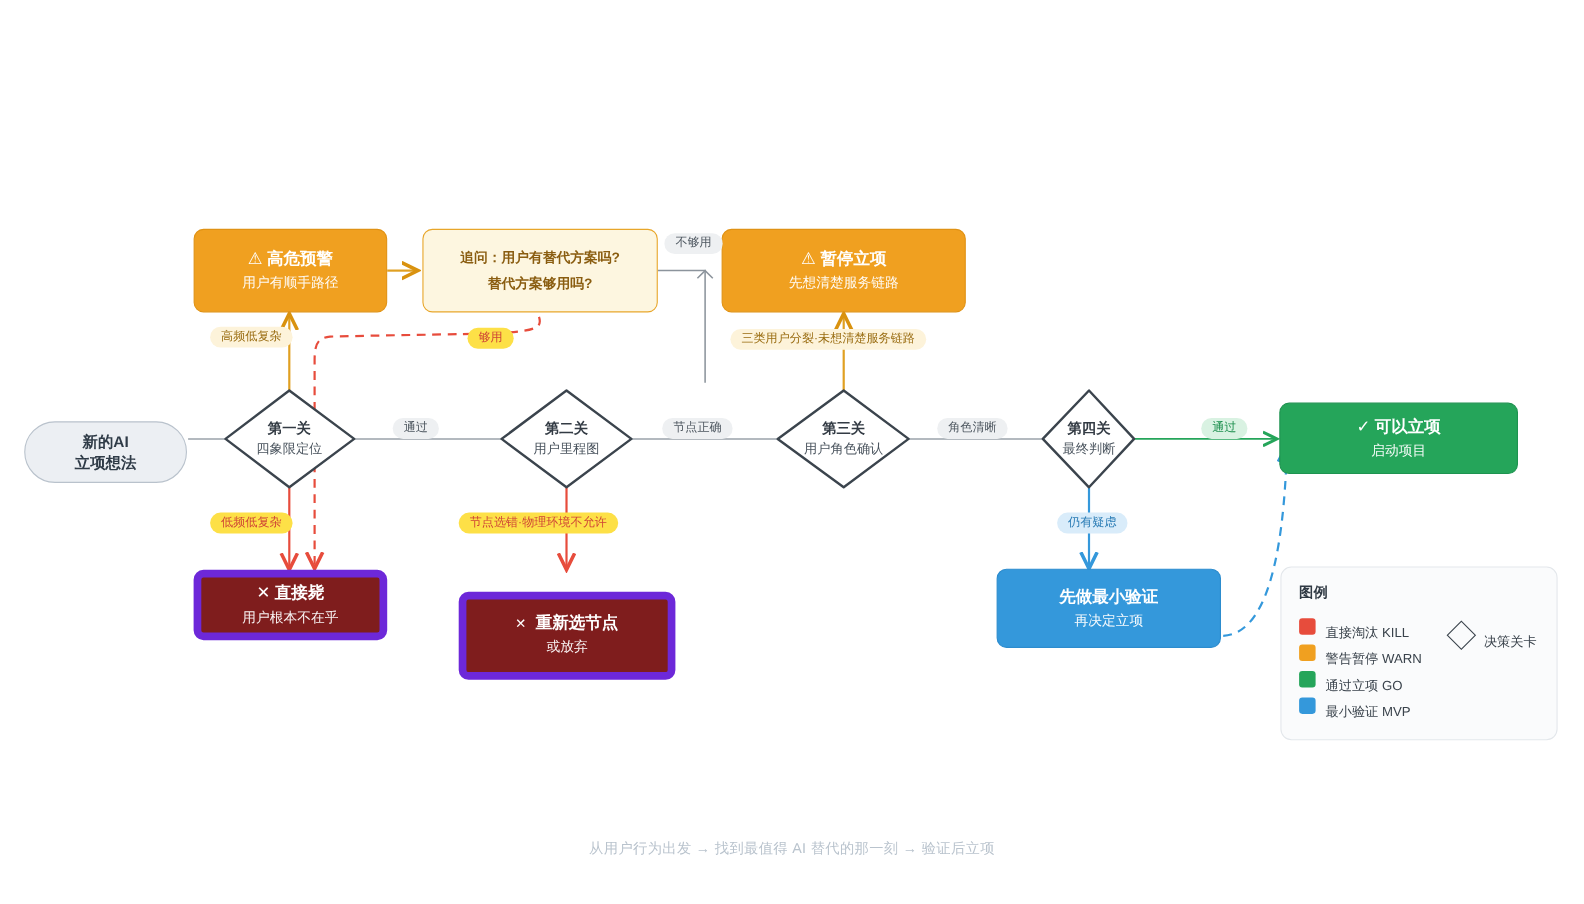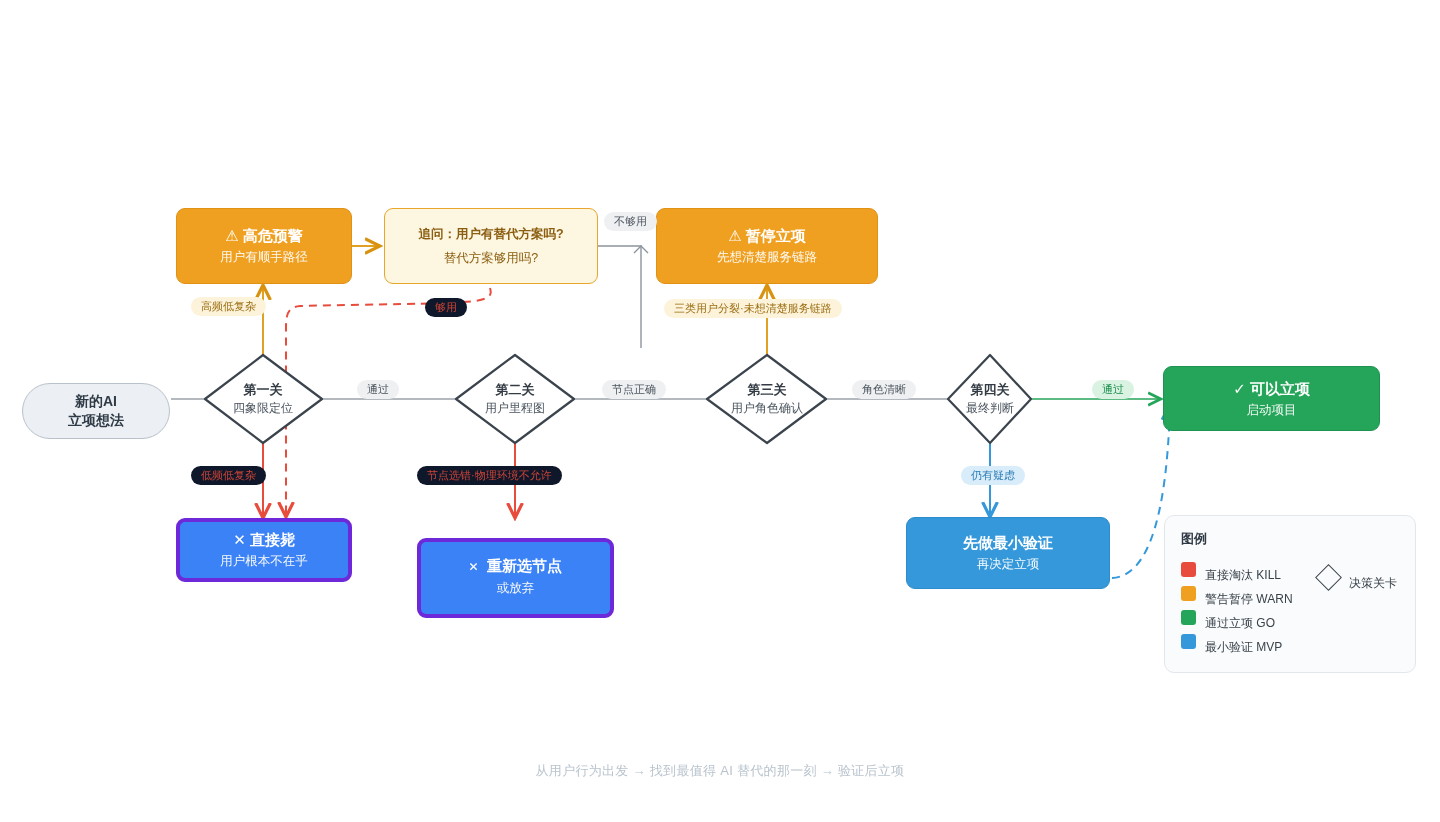--- a/index.html
+++ b/index.html
@@ -81,56 +81,56 @@
   .box .box-title {
     font-size: 15px;
     font-weight: 700;
     line-height: 22px;
   }
   .box .box-sub {
     font-size: 12.5px;
     line-height: 20px;
     color: rgba(255,255,255,0.95);
   }
-  .box-red    { background: #3b82f6; border: 4px solid #6d28d9; }
+  .box-red    { background: #7f1d1d; border: 7px solid #6d28d9; }
   .box-orange { background: #f0a020; border: 1px solid #e09214; }
   .box-green  { background: #25a55a; border: 1px solid #1e9350; }
   .box-blue   { background: #3498db; border: 1px solid #2c8cce; }
 
   .box-cream {
     background: #fdf6e0;
     border: 1.5px solid #e8a62a;
     border-radius: 9px;
     color: #8a5d10;
   }
   .box-cream .q-line {
     font-size: 12.5px;
     line-height: 24px;
     color: #8a5d10;
     font-weight: 600;
   }
-  .box-cream .q-line.second { font-weight: 400; }
+  .box-cream .q-line.second { font-weight: 700; }
 
   
   .elabel {
     position: absolute;
     box-sizing: border-box;
     display: flex;
     align-items: center;
     justify-content: center;
     border-radius: 10px;
     font-size: 11px;
     white-space: nowrap;
     padding: 0 10px;
     height: 19px;
     line-height: 19px;
   }
   .elabel.gray   { background: #eef0f2; color: #4d565f; }
   .elabel.yellow { background: #fdf3da; color: #9a6d12; }
-  .elabel.pink   { background: #0f172a; color: #cf4436; }
+  .elabel.pink   { background: #fde047; color: #cf4436; }
   .elabel.lblue  { background: #d9ecfa; color: #2a7cb5; }
   .elabel.lgreen { background: #d9f2e2; color: #1d8f4e; }
 
   
   #legend {
     position: absolute;
     left: 1164px; top: 515px;
     width: 252px; height: 158px;
     background: #fafbfc;
     border: 1px solid #e3e7eb;

